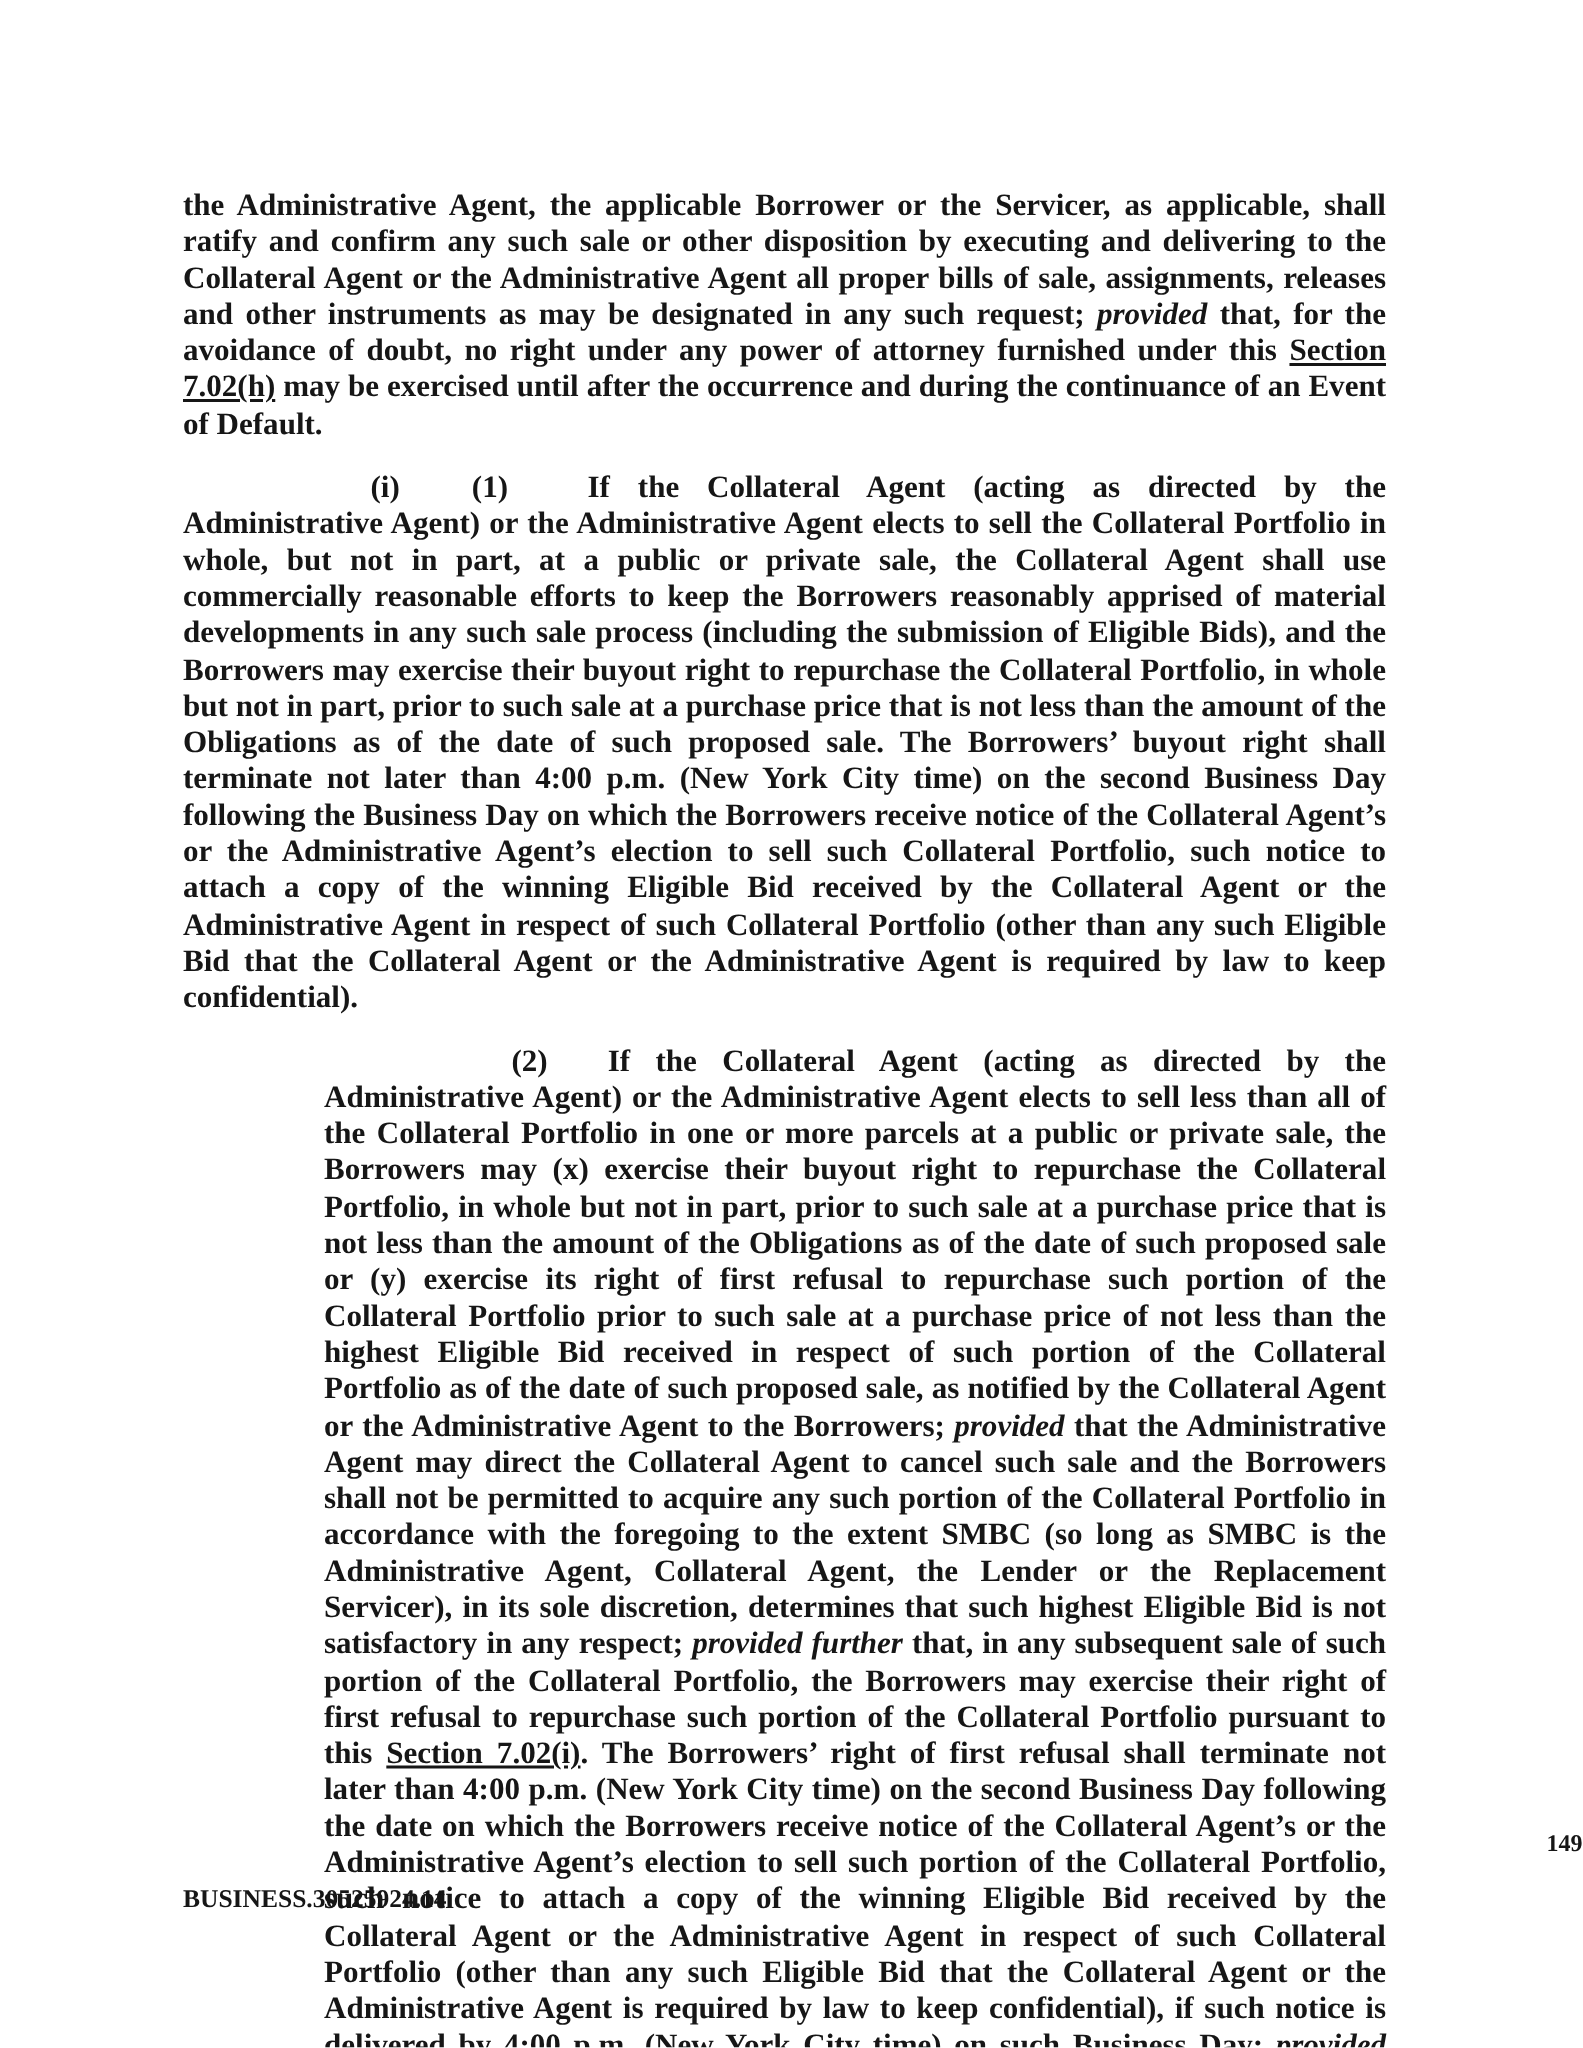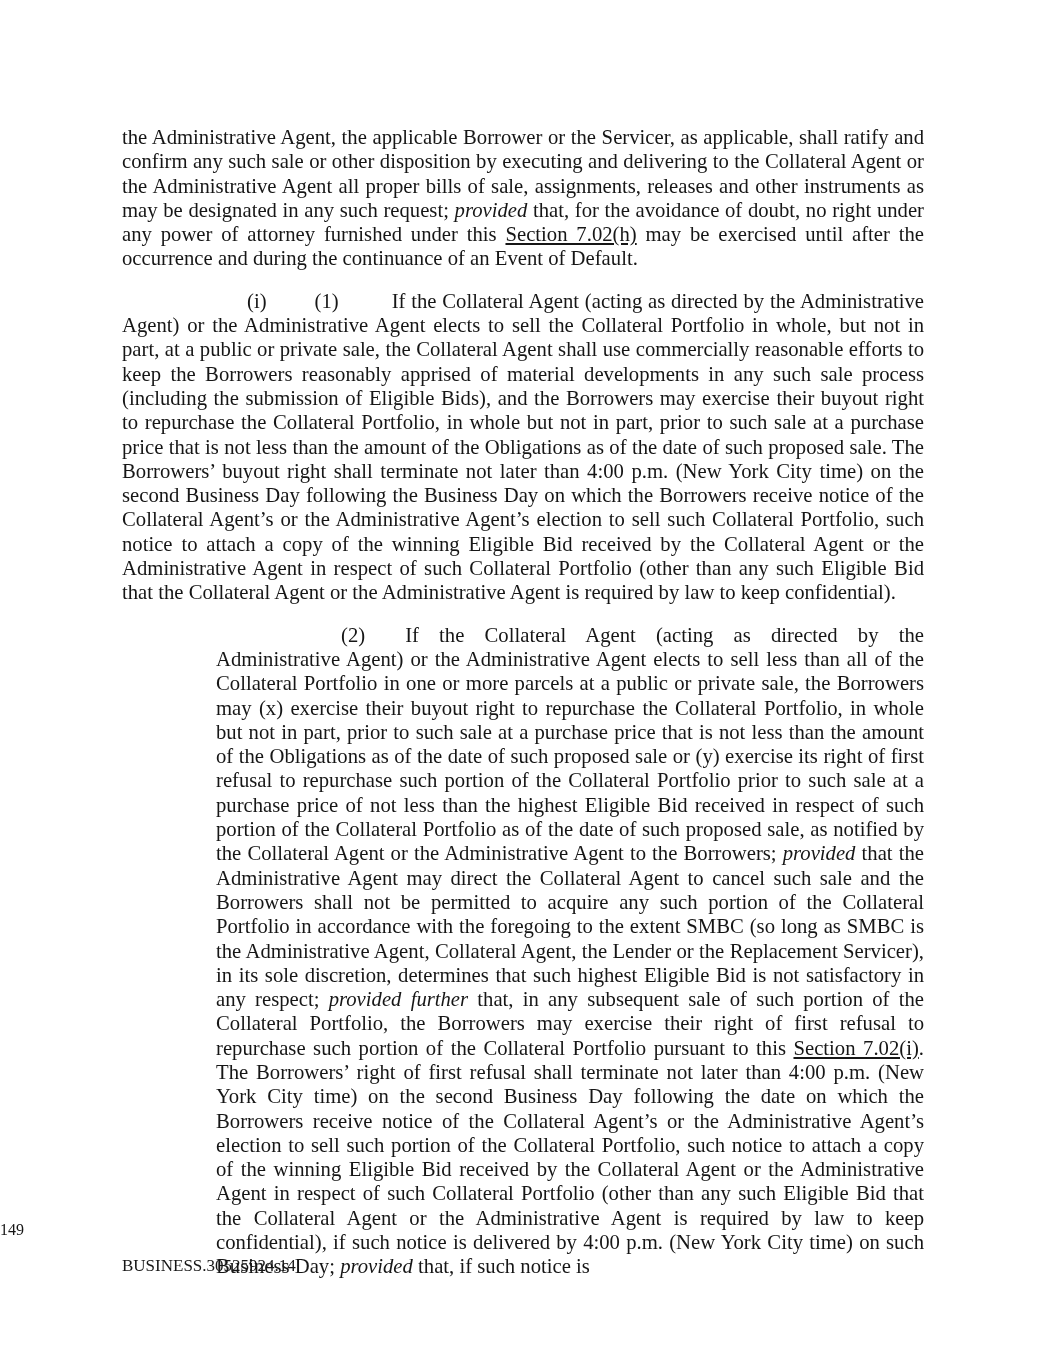--- a/index.html
+++ b/index.html
@@ -10,20 +10,21 @@
   .page {
     position: relative;
     width: 1055px;
     height: 1365px;
     background: #ffffff;
     color: #161616;
     font-family: "Liberation Serif", "DejaVu Serif", serif;
     font-size: 20.7px;
     line-height: 24.3px;
     overflow: hidden;
+    font-weight: bold;
   }
   .content {
     position: absolute;
     left: 122px;
     top: 125px;
     width: 802px;
   }
   .para {
     margin: 0 0 18px 0;
     text-align: justify;
@@ -38,21 +39,21 @@
   .run-i { font-style: italic; }
   .run-u { text-decoration: underline; }
   .run-ta { display: inline-block; width: 48px; }
   .run-tb { display: inline-block; width: 53px; }
   .run-tc { display: inline-block; width: 40px; }
   .page-number {
     position: absolute;
     top: 1221px;
     left: 0;
     width: 100%;
-    text-align: left;
+    text-align: right;
     font-size: 16px;
     line-height: 18px;
   }
   .doc-id {
     position: absolute;
     top: 1258px;
     left: 122px;
     font-size: 17px;
     line-height: 16px;
   }

